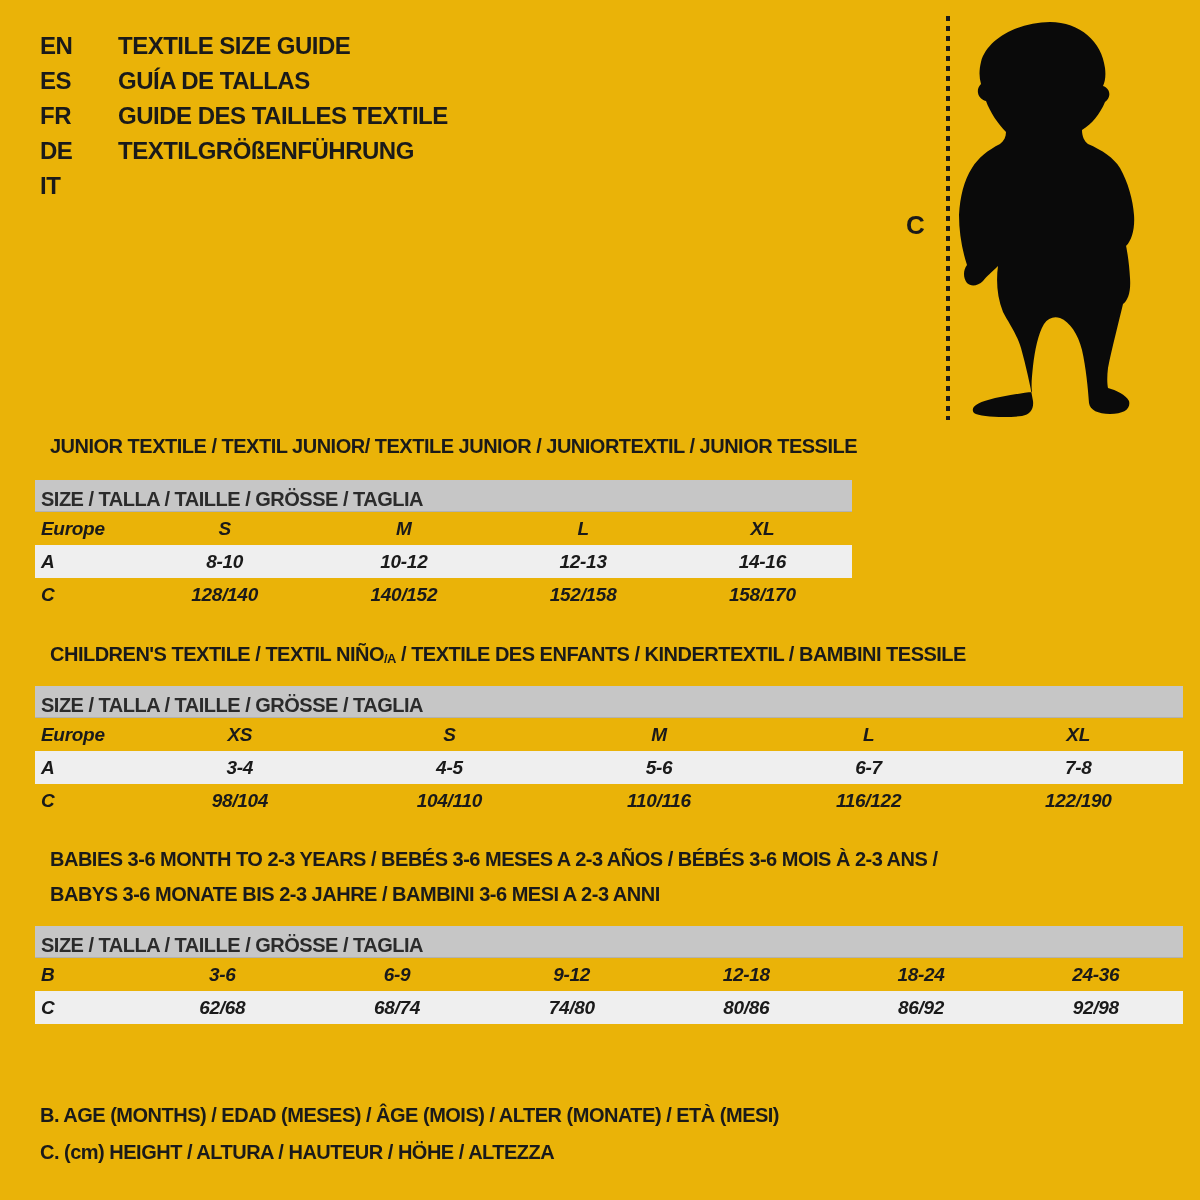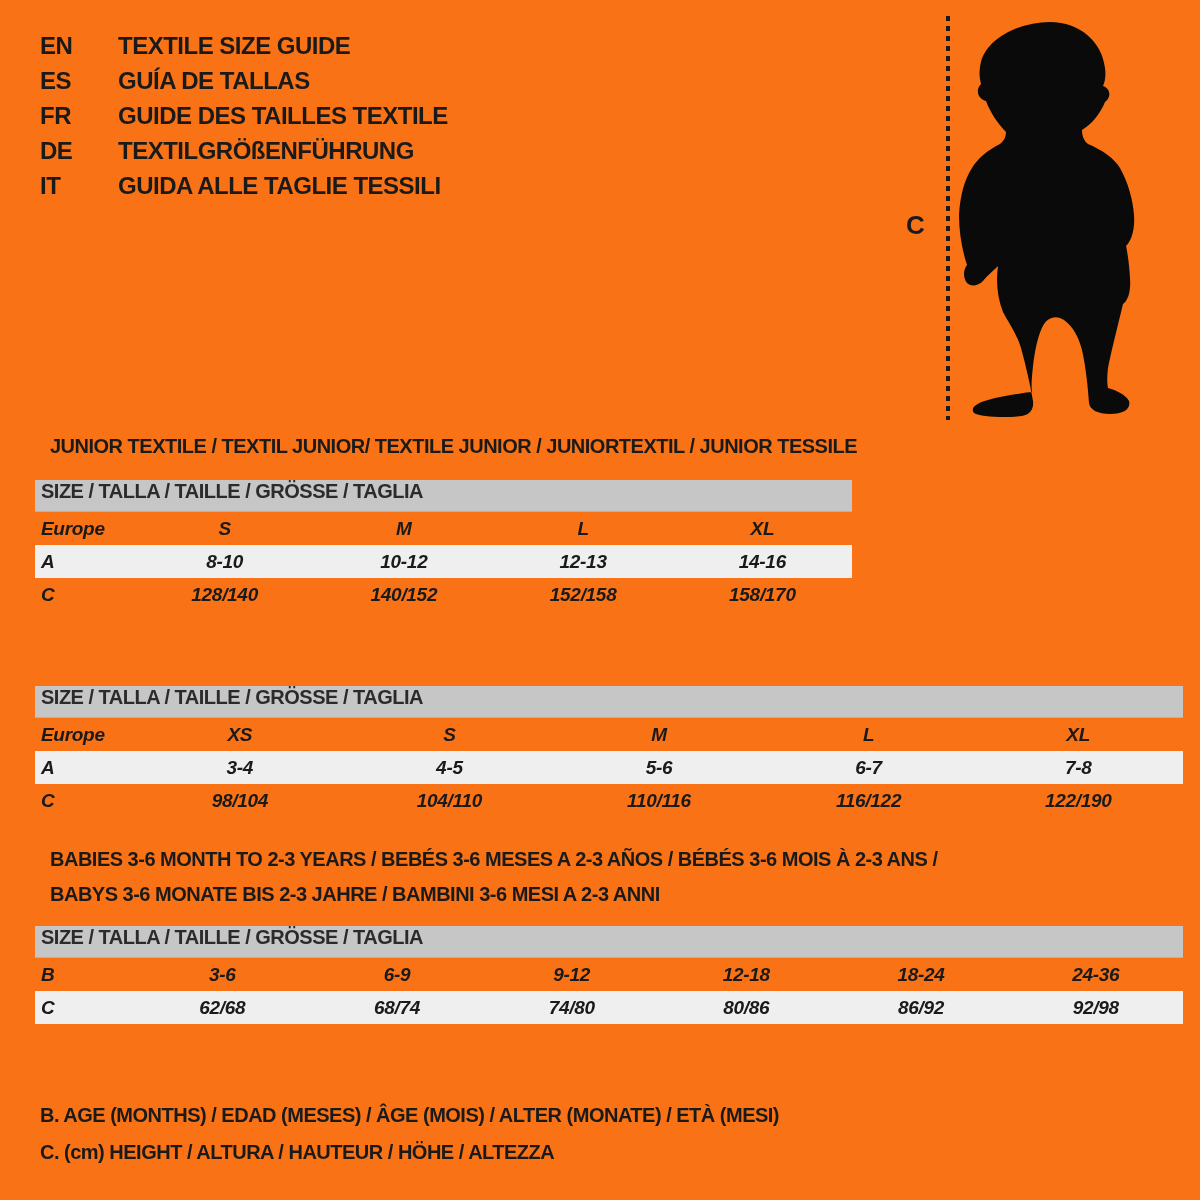--- a/index.html
+++ b/index.html
@@ -5,21 +5,21 @@
   html, body {
     margin: 0;
     padding: 0;
     background: #ffffff;
     font-family: "Liberation Sans", sans-serif;
   }
   .canvas {
     position: relative;
     width: 1200px;
     height: 1200px;
-    background: #f97316;
+    background: #eab308;
     color: #1a1a1a;
     overflow: hidden;
   }
 
   
   .lang-list {
     position: absolute;
     left: 40px;
     top: 28px;
   }
@@ -70,21 +70,21 @@
     vertical-align: -2px;
   }
   .size-bar {
     position: absolute;
     left: 35px;
     height: 32px;
     background: #c6c6c6;
     border-bottom: 1px solid #b2b2b2;
     box-sizing: border-box;
     display: flex;
-    align-items: flex-start;
+    align-items: flex-end;
   }
   .size-bar span {
     padding-left: 6px;
     font-size: 20px;
     font-weight: bold;
     letter-spacing: -0.5px;
     color: #2b2b2b;
     white-space: nowrap;
   }
   .stable {
@@ -140,21 +140,20 @@
     <div class="lang-row">
       <span class="lang-code">FR</span>
       <span class="lang-title">GUIDE DES TAILLES TEXTILE</span>
     </div>
     <div class="lang-row">
       <span class="lang-code">DE</span>
       <span class="lang-title">TEXTILGRÖßENFÜHRUNG</span>
     </div>
     <div class="lang-row">
       <span class="lang-code">IT</span>
-      <span class="lang-title">GUIDA ALLE TAGLIE TESSILI</span>
     </div>
   </div>
 
   <div class="dash-line"></div>
   <div class="c-label">C</div>
   <svg class="silhouette" width="200" height="415" viewBox="950 10 200 415" xmlns="http://www.w3.org/2000/svg">
     <path fill="#0a0a0a" d="
       M1050,22
       C1080,22 1102,42 1105,68
       C1106,76 1105,82 1103,86
@@ -220,20 +219,23 @@
     </div>
     <div class="trow">
       <span class="tlabel">C</span>
       <span class="tcell">128/140</span>
       <span class="tcell">140/152</span>
       <span class="tcell">152/158</span>
       <span class="tcell">158/170</span>
     </div>
   </div>
 
+  <div class="section-title" style="top:643px">
+    <span>CHILDREN'S TEXTILE / TEXTIL NIÑO</span><span class="sub">/A</span><span> / TEXTILE DES ENFANTS / KINDERTEXTIL / BAMBINI TESSILE</span>
+  </div>
   <div class="size-bar" style="top:686px; width:1148px">
     <span>SIZE / TALLA / TAILLE / GRÖSSE / TAGLIA</span>
   </div>
   <div class="stable" style="top:718px; width:1148px">
     <div class="trow">
       <span class="tlabel">Europe</span>
       <span class="tcell">XS</span>
       <span class="tcell">S</span>
       <span class="tcell">M</span>
       <span class="tcell">L</span>

